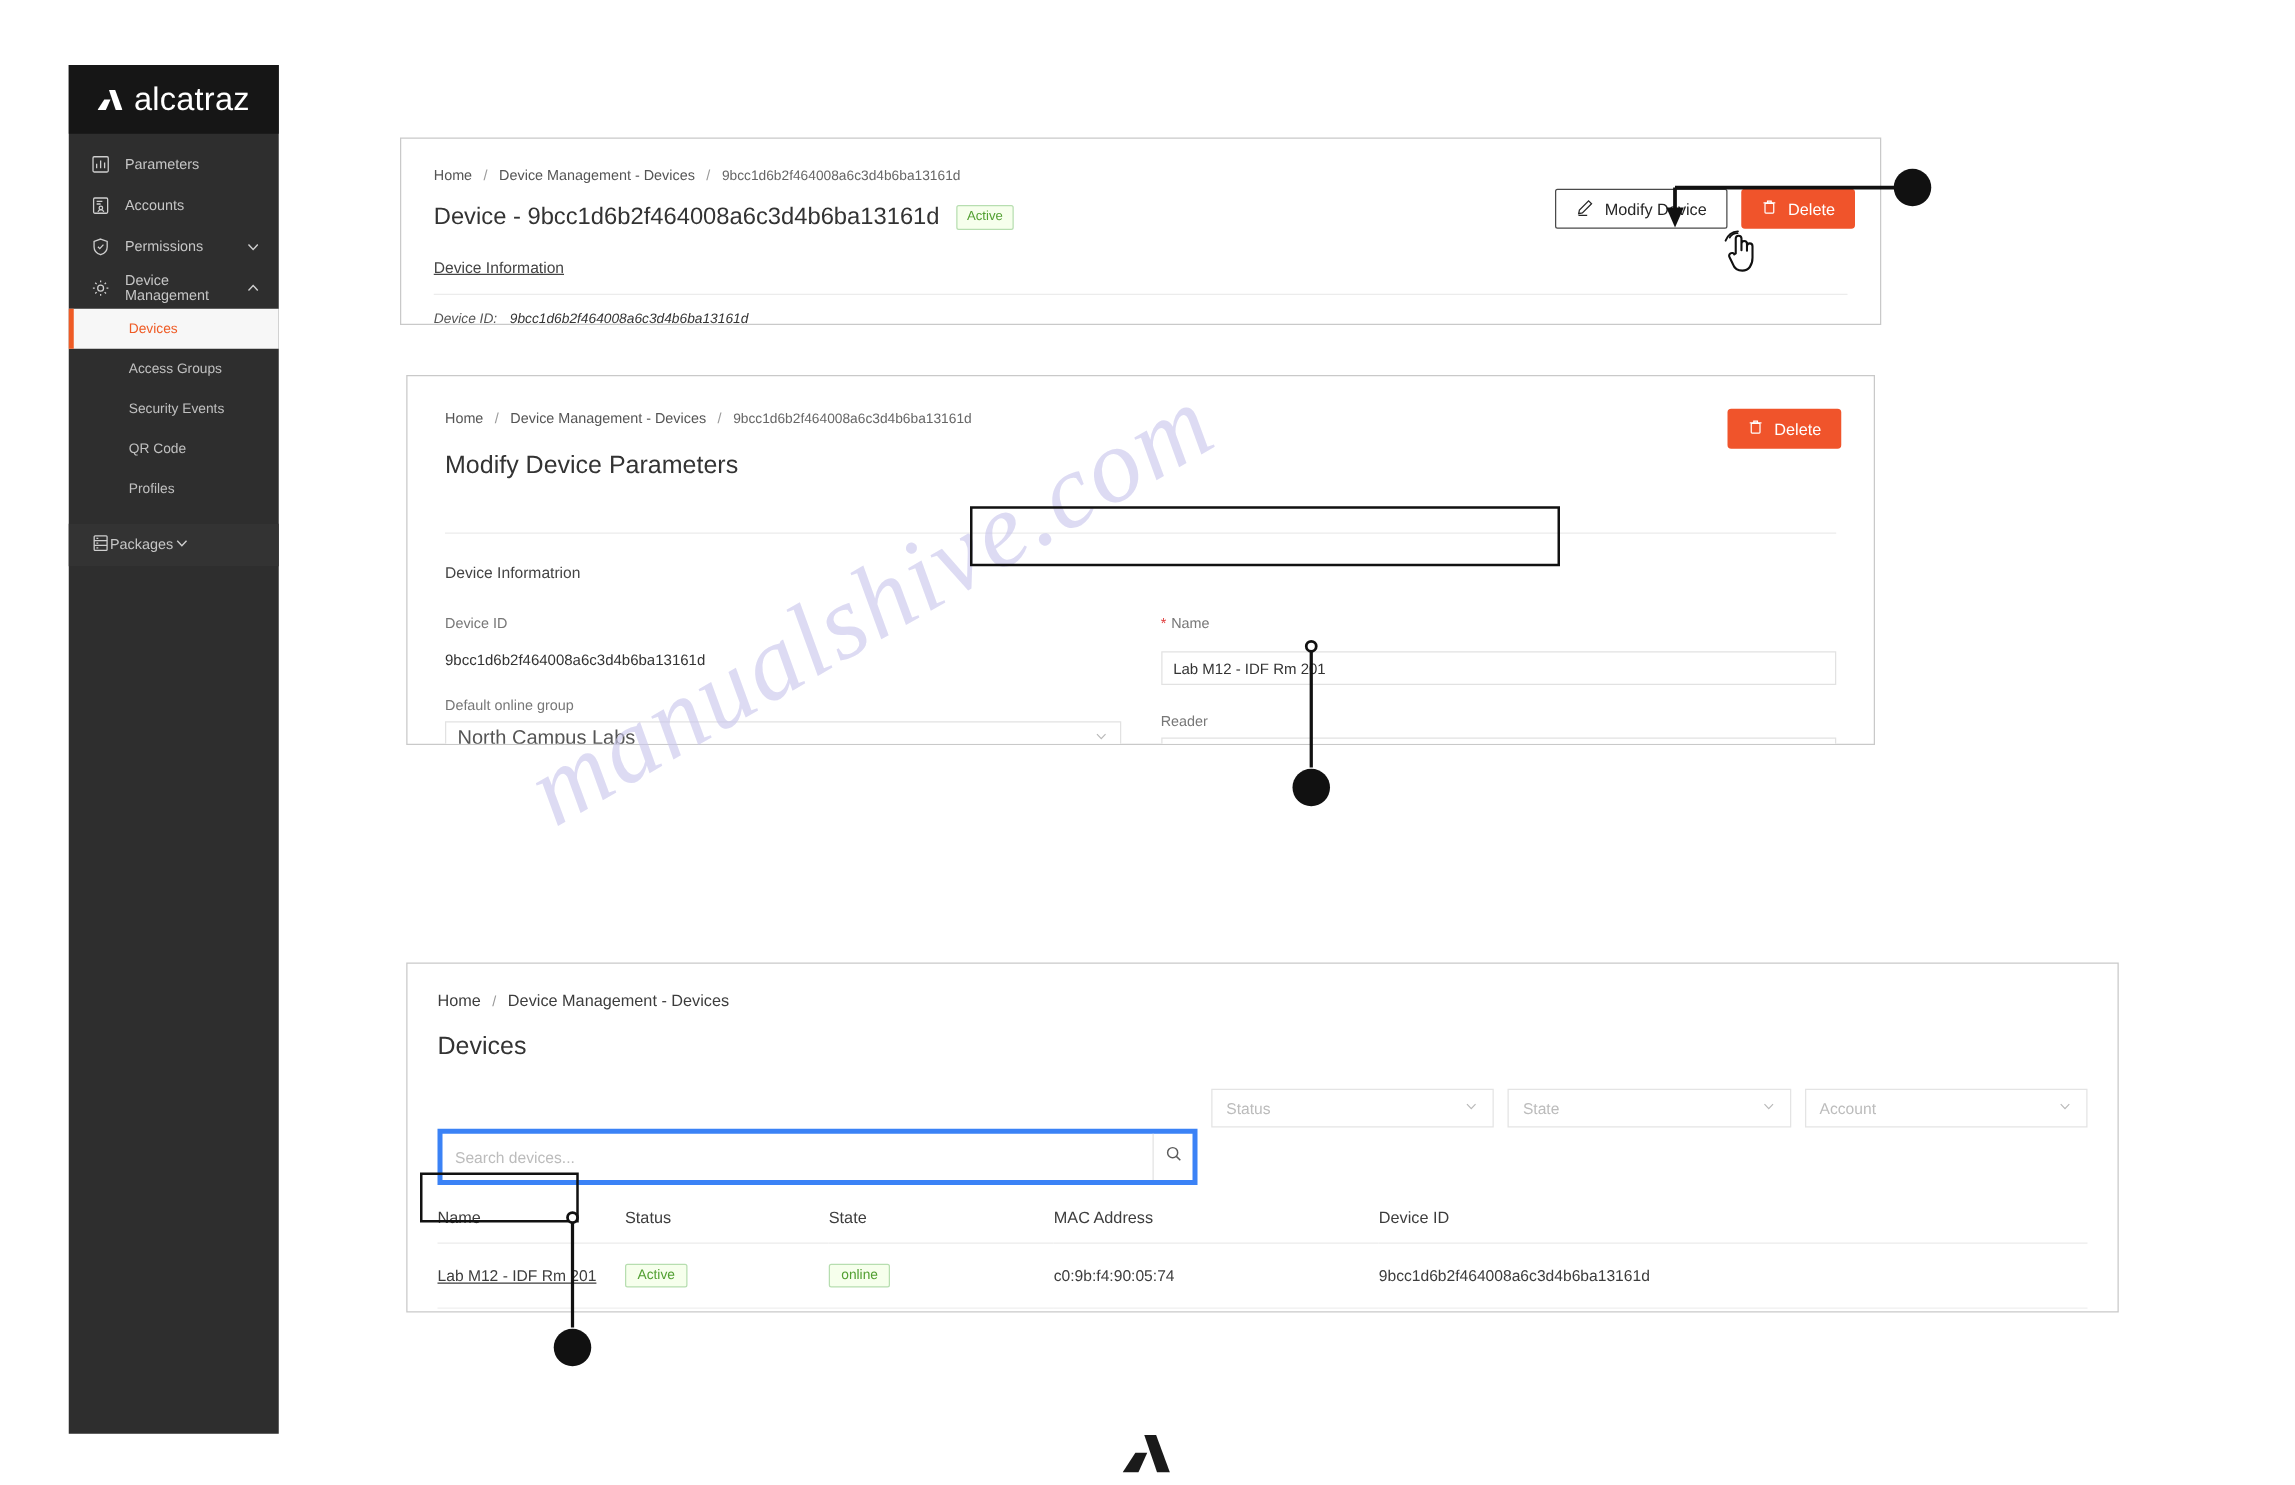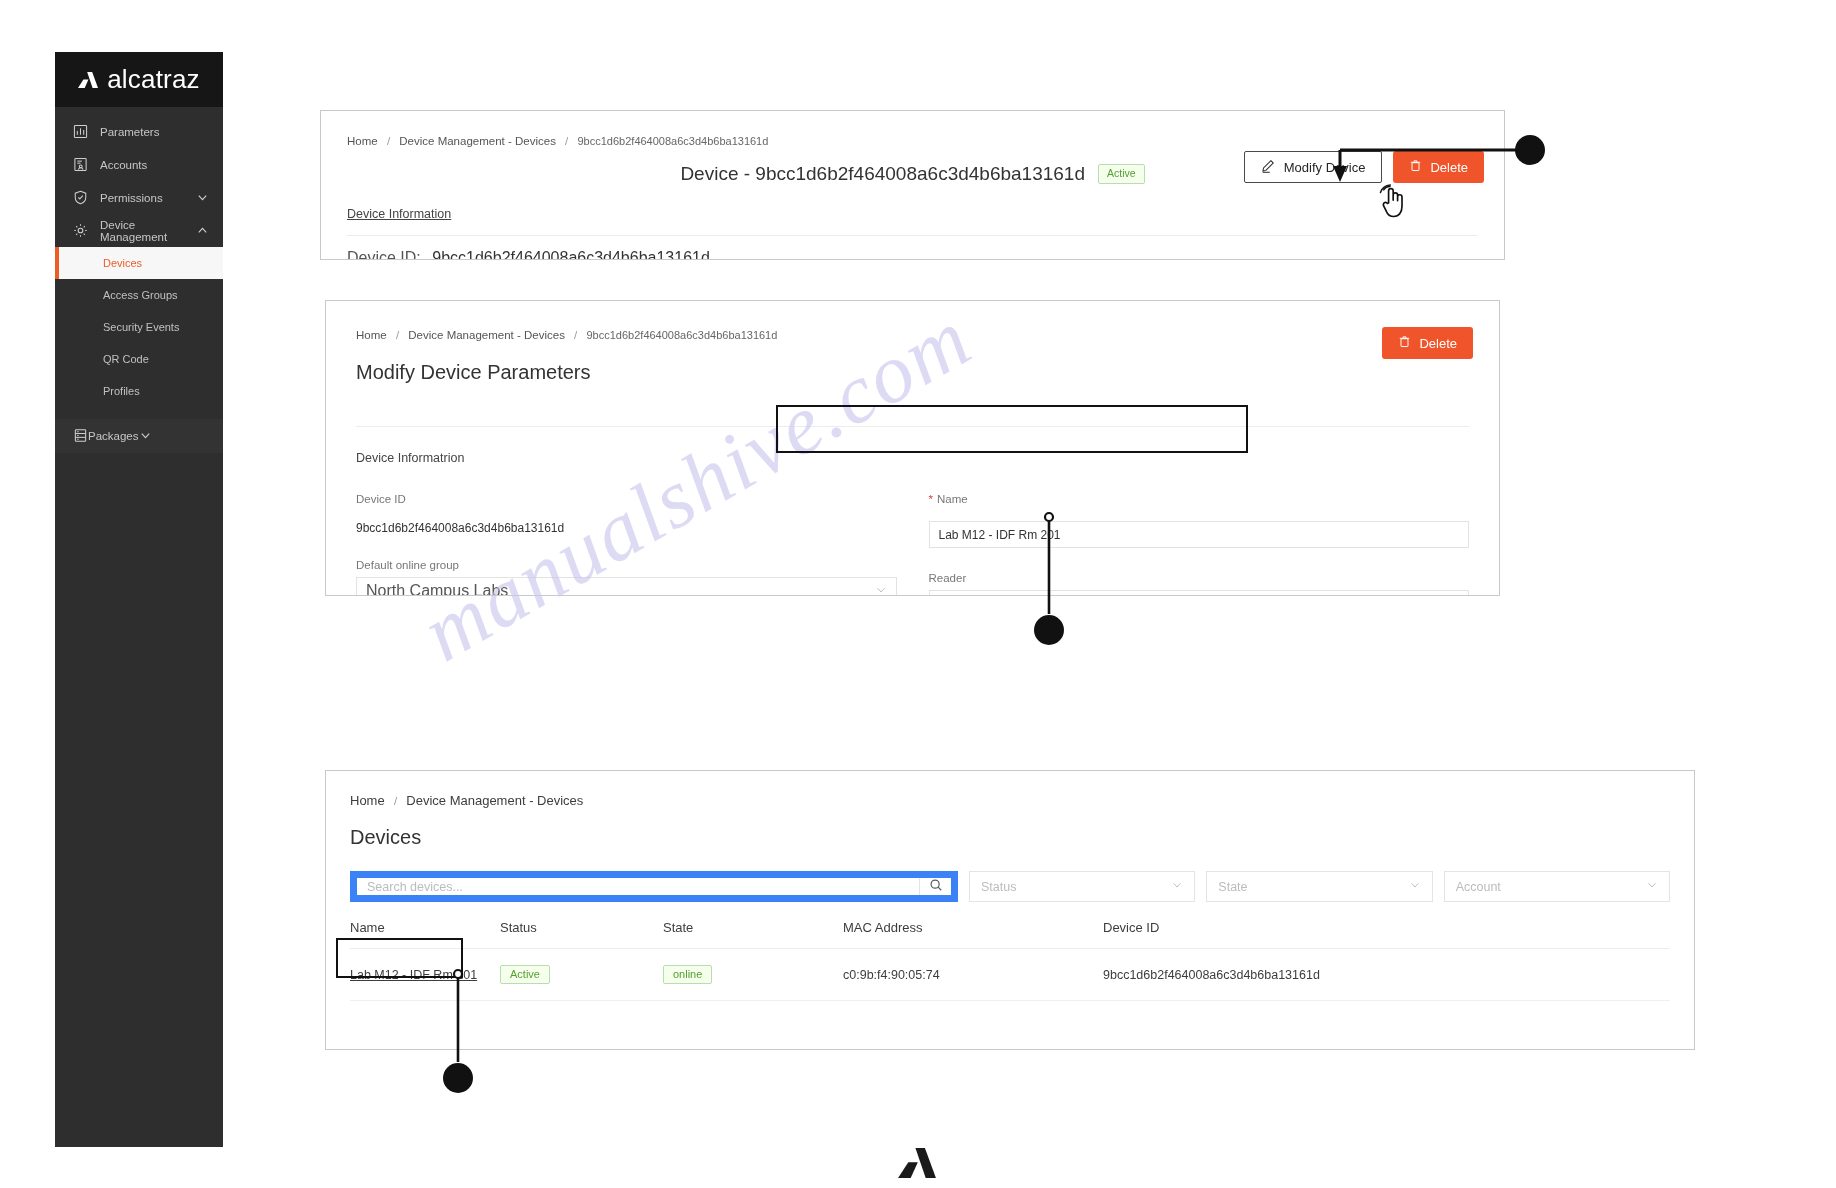--- a/index.html
+++ b/index.html
@@ -104,35 +104,35 @@
   .crumb .sep { color: #9a9a9a; margin: 0 6px; }
   .crumb .lastseg { color: #666; font-size: 11px; }
 
   
   #panel1 { left: 320px; top: 110px; width: 1185px; height: 150px; overflow: hidden; }
   #panel1 .inner { padding: 24px 26px 0 26px; position: relative; height: 100%; }
   .p1-title {
     margin-top: 16px;
     font-size: 19px;
     color: #333;
-    display: flex; align-items: center; gap: 13px; justify-content: center;
+    display: flex; align-items: center; gap: 13px;
   }
   .badge-active {
     display: inline-block;
     border: 1px solid #b7deb0;
     background: #f6ffec;
     color: #52a032;
     font-size: 10.5px;
     padding: 2px 8px 3px;
     border-radius: 2px;
     line-height: 1.2;
   }
   .p1-sect { margin-top: 22px; font-size: 12.5px; color: #444; text-decoration: underline; }
   .p1-divider { margin-top: 14px; height: 1px; background: #ececec; }
-  .p1-devid { margin-top: 13px; font-size: 16px; color: #555; }
+  .p1-devid { margin-top: 13px; font-size: 11px; color: #555; font-style: italic; }
   .p1-devid .v { color: #333; margin-left: 7px; }
 
   .p1-actions {
     position: absolute;
     right: 20px; top: 40px;
     display: flex; align-items: center; gap: 11px;
   }
   .btn-modify {
     display: flex; align-items: center; gap: 9px;
     height: 32px; padding: 0 16px;
@@ -201,23 +201,24 @@
   }
 
   
   #panel3 { left: 325px; top: 770px; width: 1370px; height: 280px; overflow: hidden; }
   #panel3 .inner { padding: 22px 24px 0 24px; }
   .p3-title { margin-top: 18px; font-size: 20px; color: #333; }
   .filters { margin-top: 22px; display: flex; gap: 11px; }
   .search-wrap {
     flex: 0 0 608px;
     display: flex; align-items: center;
-    height: 31px;
-    border: 7px solid #3b82f6;
+    height: 45px;
+    border: 4px solid #3b82f6;
     background: #fff;
+    margin-top: 32px;
   }
   .search-wrap input {
     flex: 1; border: none; outline: none;
     font-size: 12.5px; color: #333;
     padding: 0 10px; height: 100%;
     font-family: "Liberation Sans", sans-serif;
     background: transparent;
   }
   .search-wrap input::placeholder { color: #bcbcbc; }
   .search-btn {

